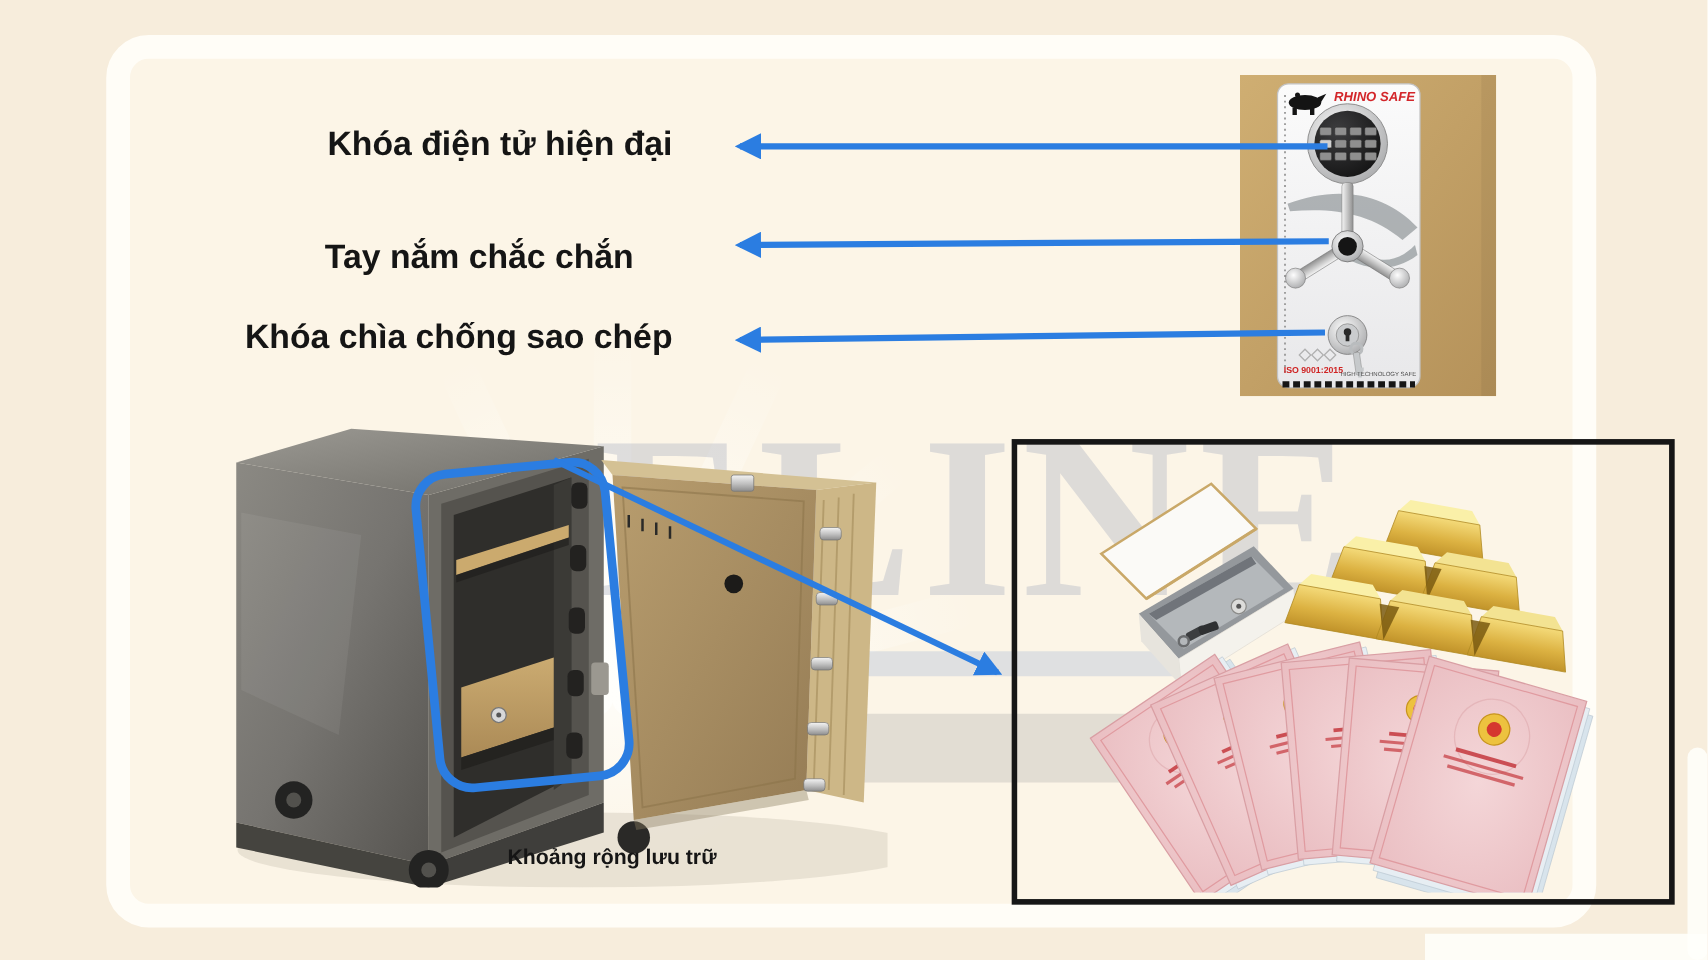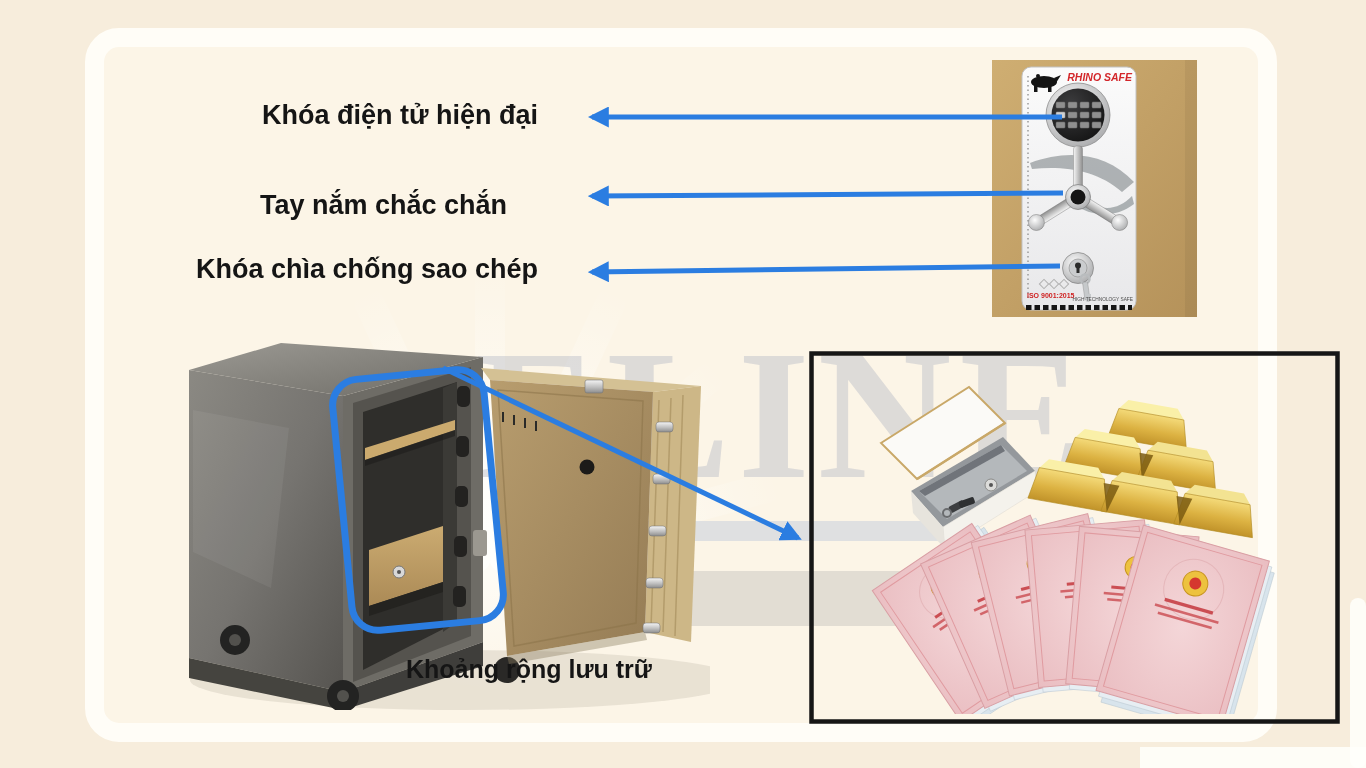--- a/index.html
+++ b/index.html
@@ -19,21 +19,21 @@
     pointer-events:none;}
   .wm-slogan{position:absolute;left:560px;top:521px;width:420px;height:20px;border-radius:10px;
     background:rgba(140,166,210,0.26);}
   .wm-band{position:absolute;left:663px;top:571px;width:552px;height:55px;background:rgba(199,197,191,0.5);}
   .wm-bar-right{position:absolute;left:1350px;top:598px;width:16px;height:170px;border-radius:8px;background:rgba(255,255,252,0.85);}
   .wm-bar-bottom{position:absolute;left:1140px;top:747px;width:226px;height:21px;background:rgba(255,255,252,0.85);}
   .callout{position:absolute;font-weight:700;font-size:27px;color:#151515;white-space:nowrap;}
   #c1{top:100px;right:828px;}
   #c2{top:179px;right:859px;margin-top:11px;}
   #c3{top:254px;right:828px;text-align:center;}
-  #c4{top:655px;left:406px;font-size:25px;}
+  #c4{top:676px;left:406px;font-size:17px;}
   .abs{position:absolute;}
   svg text{font-family:"Liberation Sans","DejaVu Sans",sans-serif;}
 </style>
 </head>
 <body>
 
 <div class="canvas">
 
   <div class="inner-panel"></div>
 

